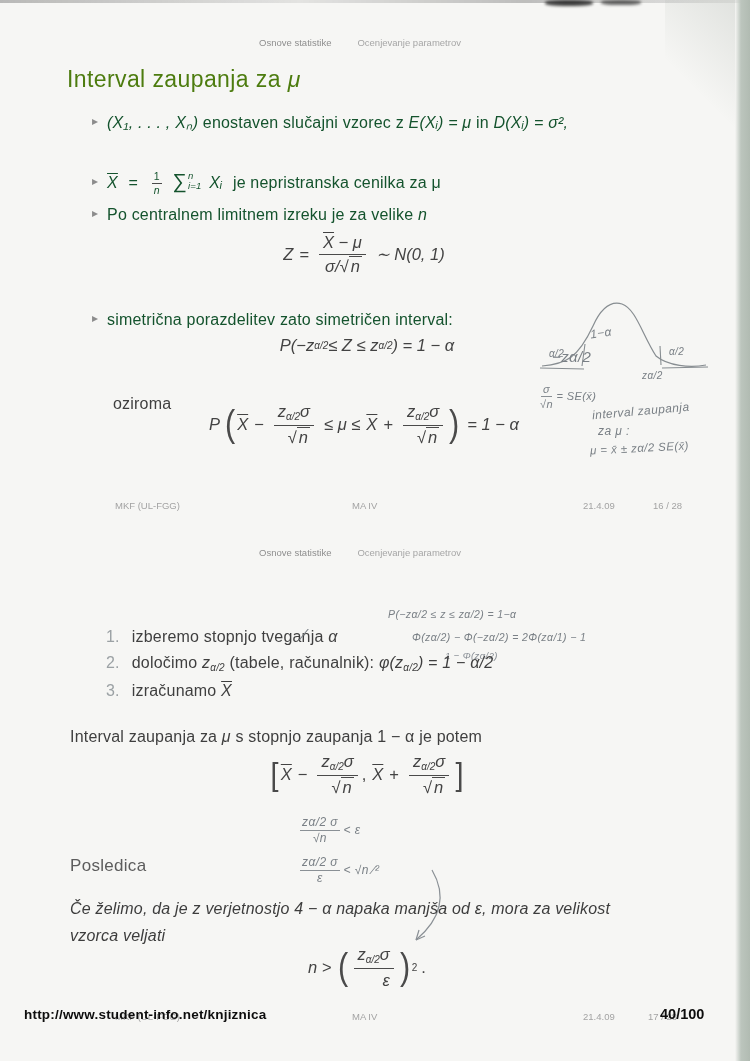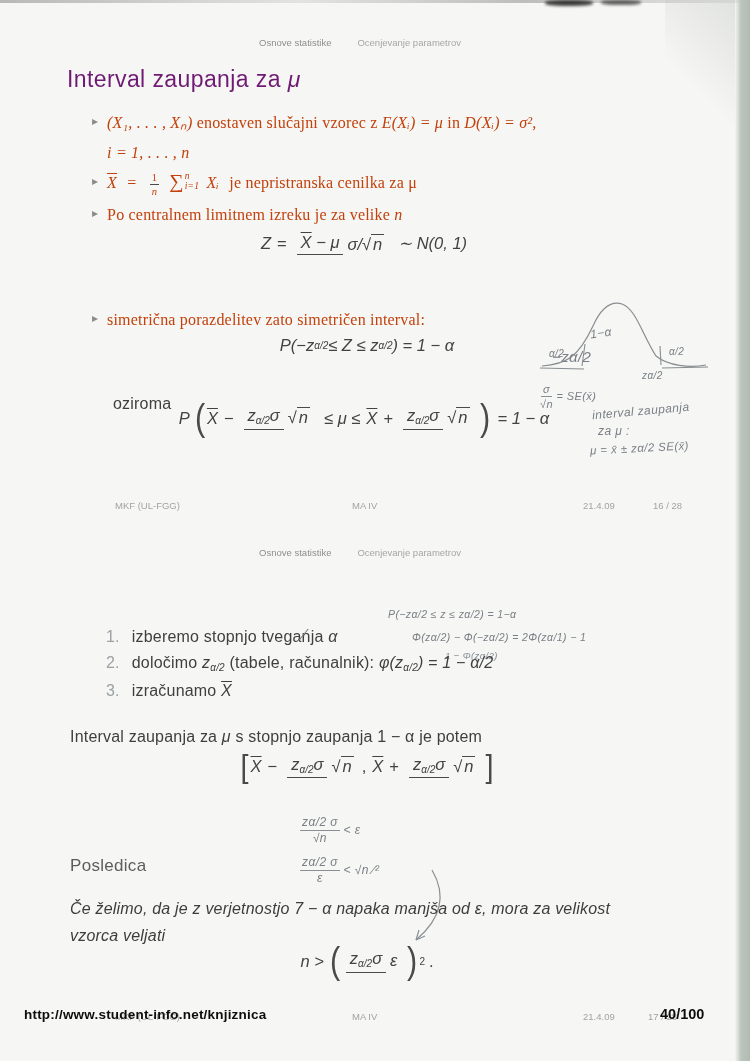--- a/index.html
+++ b/index.html
@@ -12,28 +12,28 @@
   .a-smudge1{position:absolute;top:0;left:545px;width:48px;height:6px;background:#1f1f1f;border-radius:40%;filter:blur(1.4px);opacity:.85;}
   .a-smudge2{position:absolute;top:0;left:601px;width:40px;height:5px;background:#2a2a2a;border-radius:40%;filter:blur(1.6px);opacity:.7;}
   .a-right{position:absolute;top:0;right:0;width:15px;height:1061px;
            background:linear-gradient(90deg,rgba(186,195,187,0) 0,#bcc5bd 40%,#b1bbb2 100%);}
   .a-corner{position:absolute;top:0;right:15px;width:70px;height:130px;
             background:linear-gradient(225deg,rgba(160,168,160,.25),rgba(160,168,160,0) 65%);}
   
   .hdr{position:absolute;left:0;width:720px;display:flex;justify-content:center;gap:26px;
        font-size:9.5px;color:#8e8e8e;align-items:center;}
   .hdr .h2{color:#a6a6a6;}
-  .title{position:absolute;left:67px;font-size:23px;letter-spacing:.4px;color:#701a75;white-space:nowrap;}
+  .title{position:absolute;left:67px;font-size:23px;letter-spacing:.4px;color:#4d7c0f;white-space:nowrap;}
   .mi{font-style:italic;}
   .bullet{position:absolute;left:92px;display:flex;align-items:flex-start;white-space:nowrap;}
   .tri{color:#8c8c8c;font-size:12px;line-height:26px;margin-right:9px;}
-  .btext{font-size:16px;letter-spacing:.2px;line-height:30px;color:#c2410c;font-family:Liberation Serif, serif;}
+  .btext{font-size:16px;letter-spacing:.2px;line-height:30px;color:#14532d;}
   .fcenter{position:absolute;left:0;width:734px;display:flex;justify-content:center;align-items:center;
            font-size:16.5px;color:#434343;white-space:nowrap;}
-  .frac{display:inline-flex;flex-direction:row;align-items:flex-start;margin:0 4px;}
+  .frac{display:inline-flex;flex-direction:column;align-items:flex-end;margin:0 4px;}
   .frac .ft{padding:0 4px 2px;border-bottom:1.3px solid #4a4a4a;line-height:1.15;}
   .frac .fb{padding:2px 4px 0;line-height:1.15;}
   .fracsm{display:inline-flex;flex-direction:column;align-items:center;font-size:10.5px;margin:0 3px;vertical-align:middle;}
   .fracsm .ft{padding:0 2px 1px;border-bottom:1px solid #4a4a4a;line-height:1.05;}
   .fracsm .fb{padding:1px 2px 0;line-height:1.05;}
   .ol{text-decoration:overline;}
   .sqrt{white-space:nowrap;}
   .sqrt .rc{border-top:1.2px solid #4a4a4a;padding:0 2px;}
   .sum{display:inline-flex;align-items:center;margin:0 3px;}
   .sum .ss{font-size:20px;line-height:1;}
@@ -75,21 +75,20 @@
     <span>Osnove statistike</span>
     <span class="h2">Ocenjevanje parametrov</span>
   </div>
 
   <div class="title" style="top:66px"><span>Interval zaupanja za </span><span class="mi">μ</span></div>
 
   <div class="bullet" style="top:108px">
     <span class="tri">▸</span>
     <div class="btext">
       <div><span class="mi">(X₁, . . . , Xₙ)</span><span> enostaven slučajni vzorec z </span><span class="mi">E(Xᵢ) = μ</span><span> in </span><span class="mi">D(Xᵢ) = σ²,</span></div>
-      <div class="mi">i = 1, . . . , n</div>
     </div>
   </div>
 
   <div class="bullet" style="top:168px">
     <span class="tri">▸</span>
     <div class="btext">
       <span class="ol mi">X</span>
       <span class="op">=</span>
       <span class="fracsm">
           <span class="ft">1</span>
@@ -235,21 +234,21 @@
         <span class="b">ε</span>
       </span> <span>&lt; √n   ∕²</span></span>
 
   <div style="position:absolute;left:400px;top:868px;width:55px;height:80px">
     <svg width="55" height="80" viewBox="0 0 55 80">
       <path d="M32,2 C46,26 42,50 16,72" stroke="#8a9095" stroke-width="1.2" fill="none"></path>
       <path d="M16,72 L25,68 M16,72 L19,62" stroke="#8a9095" stroke-width="1.2" fill="none"></path>
     </svg>
   </div>
 
-  <div class="ital" style="top:900px">Če želimo, da je z verjetnostjo 7 − α napaka manjša od ε, mora za velikost</div>
+  <div class="ital" style="top:900px">Če želimo, da je z verjetnostjo 4 − α napaka manjša od ε, mora za velikost</div>
   <div class="ital" style="top:927px">vzorca veljati</div>
 
   <div class="fcenter" style="top:945px">
     <span class="mi" style="margin-right:4px">n &gt;</span>
     <span class="bigp">(</span>
     <span class="frac">
       <span class="ft mi"><span>z</span><span class="sb">α/2</span><span>σ</span></span>
       <span class="fb mi">ε</span>
     </span>
     <span class="bigp">)</span>

